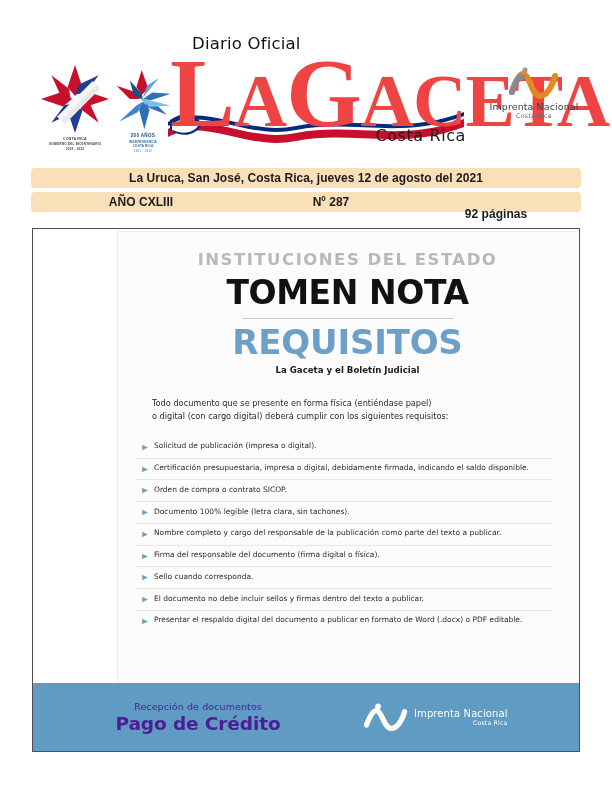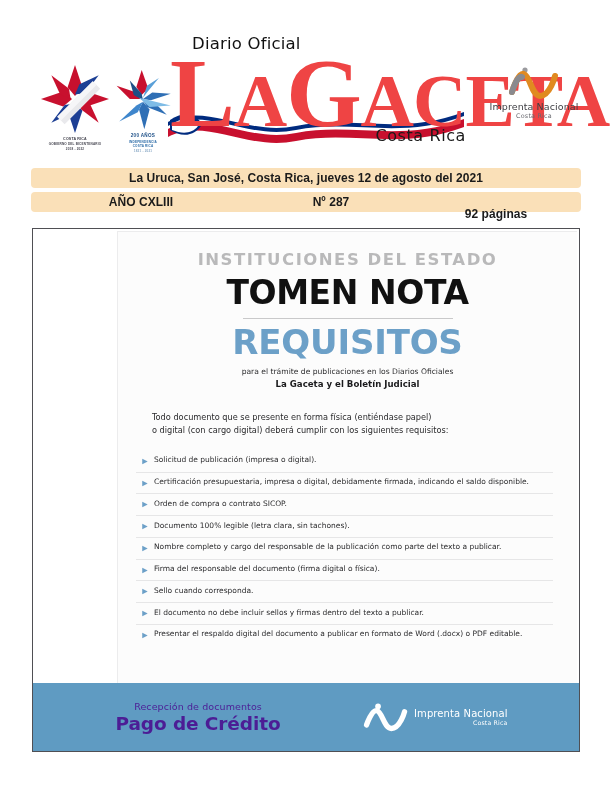--- a/index.html
+++ b/index.html
@@ -371,21 +371,20 @@
 </div>
 
 <div class="panel">
   <div class="panel-inner">
 
     <div class="headings">
       <div class="h-inst">INSTITUCIONES DEL ESTADO</div>
       <div class="h-tomen">TOMEN NOTA</div>
       <div class="h-rule"></div>
       <div class="h-req">REQUISITOS</div>
-      <div class="h-para">para el trámite de publicaciones en los Diarios Oficiales</div>
       <div class="h-boletin">La Gaceta y el Boletín Judicial</div>
     </div>
 
     <div class="intro">
       <div>Todo documento que se presente en forma física (entiéndase papel)</div>
       <div>o digital (con cargo digital) deberá cumplir con los siguientes requisitos:</div>
     </div>
 
     <div class="req-list">
       <div class="req-item">

